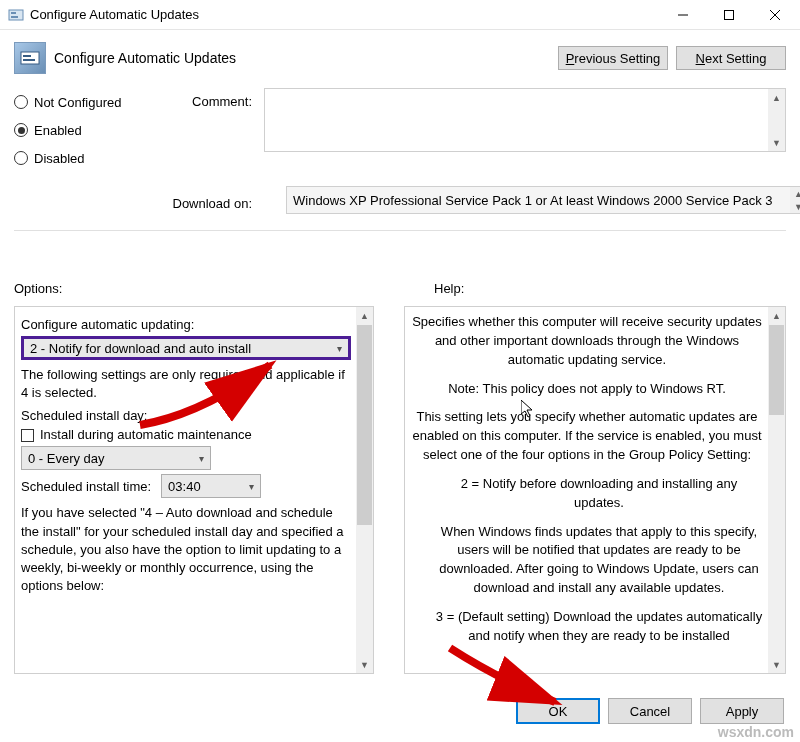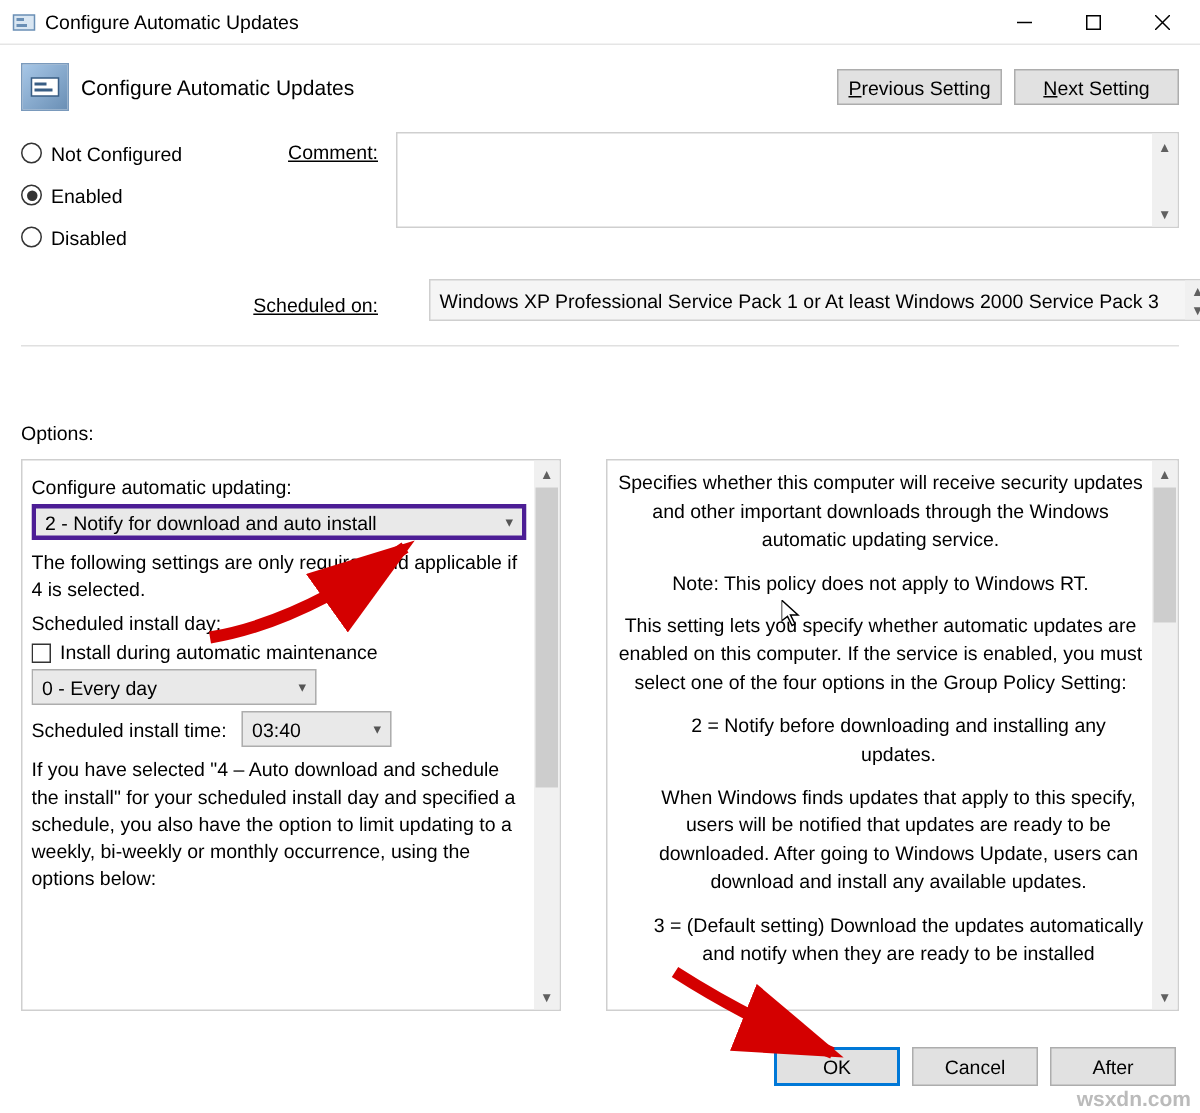--- a/index.html
+++ b/index.html
@@ -15,21 +15,21 @@
     .header-icon { width: 32px; height: 32px; margin-right: 8px; background: linear-gradient(135deg,#a7c7e7,#6a8fb5); border: 1px solid #7a9abc; display:flex; align-items:center; justify-content:center; }
     .header-title { flex: 1; font-size: 14px; }
     .header-btn { min-width: 110px; height: 24px; margin-left: 8px; background: #e1e1e1; border: 1px solid #adadad; cursor: default; }
     .header-btn u { text-decoration: underline; }
     
     .config-area { padding: 4px 14px 10px 14px; display: grid; grid-template-columns: 140px 110px 1fr; row-gap: 17px; }
     .radio-col { grid-column: 1; }
     .radio-row { display: flex; align-items: center; height: 28px; }
     .radio { width: 14px; height: 14px; border: 1px solid #333; border-radius: 50%; margin-right: 6px; display:inline-flex; align-items:center; justify-content:center; }
     .radio.sel::after { content:""; width:7px; height:7px; border-radius:50%; background:#333; }
-    .label-col { grid-column: 2; padding-top: 6px; text-align: right; padding-right: 12px; text-decoration: underline; }
+    .label-col { grid-column: 2; padding-top: 6px; text-align: right; padding-right: 12px; }
     .field-col { grid-column: 3; }
     .comment-box { width: 100%; height: 64px; background: #fff; border: 1px solid #cfcfcf; position: relative; }
     .smallscroll { position:absolute; right:0; top:0; bottom:0; width:17px; background:#f0f0f0; display:flex; flex-direction:column; }
     .smallscroll .sbtn { height:17px; display:flex; align-items:center; justify-content:center; color:#606060; font-size:9px; }
     .supported-box { width:100%; height: 28px; background:#f5f5f5; border:1px solid #cfcfcf; display:flex; align-items:center; padding:0 6px; position:relative;margin-left:22px; }
     
     .divider { height:1px; background:#e0e0e0; margin: 6px 14px; }
     
     .labels-row { display:flex; padding: 4px 14px; margin-top: 46px; }
     .labels-row .olabel { flex: 0 0 380px; }
@@ -127,37 +127,38 @@
   <div class="label-col" style="grid-row:1;">Comment:</div>
   <div class="field-col" style="grid-row:1;">
     <div class="comment-box">
       <div class="smallscroll">
           <div class="sbtn">▲</div>
           <div style="flex:1"></div>
           <div class="sbtn">▼</div>
         </div>
     </div>
   </div>
-  <div class="label-col" style="grid-row:3; align-self:center;">Scheduled on:</div>
+  <div class="label-col" style="grid-row:3; align-self:center;">Download on:</div>
   <div class="field-col" style="grid-row:3;">
     <div class="supported-box">
       <span>Windows XP Professional Service Pack 1 or At least Windows 2000 Service Pack 3</span>
       <div class="smallscroll">
           <div class="sbtn">▲</div>
           <div style="flex:1"></div>
           <div class="sbtn">▼</div>
         </div>
     </div>
   </div>
 </div>
 
 <div class="divider"></div>
 
 <div class="labels-row">
   <div class="olabel">Options:</div>
+  <div class="hlabel">Help:</div>
 </div>
 
 <div class="panels">
 
   <div class="panel options">
     <div class="panel-inner">
       <div class="opt-label">Configure automatic updating:</div>
       <div class="combo hi">
         <span>2 - Notify for download and auto install</span>
         <span class="chev">▾</span>
@@ -202,21 +203,21 @@
         <div class="thumb" style="height:90px"></div>
         <div style="flex:1"></div>
         <div class="sbtn">▼</div>
     </div>
   </div>
 </div>
 
 <div class="footer">
   <button class="btn primary">OK</button>
   <button class="btn">Cancel</button>
-  <button class="btn">After</button>
+  <button class="btn">Apply</button>
 </div>
 
 <div class="anno-arrow" style="left:120px; top:350px;">
   <svg width="200" height="80">
       <defs>
         <marker id="ah1" markerWidth="10" markerHeight="10" refX="8" refY="3" orient="auto">
           <path d="M0,0 L9,3 L0,6 Z" fill="#d40000"></path>
         </marker>
       </defs>
   <path d="M 20 75 Q 80 65 150 15" stroke="#d40000" stroke-width="8" fill="none" marker-end="url(#ah1)"></path>

